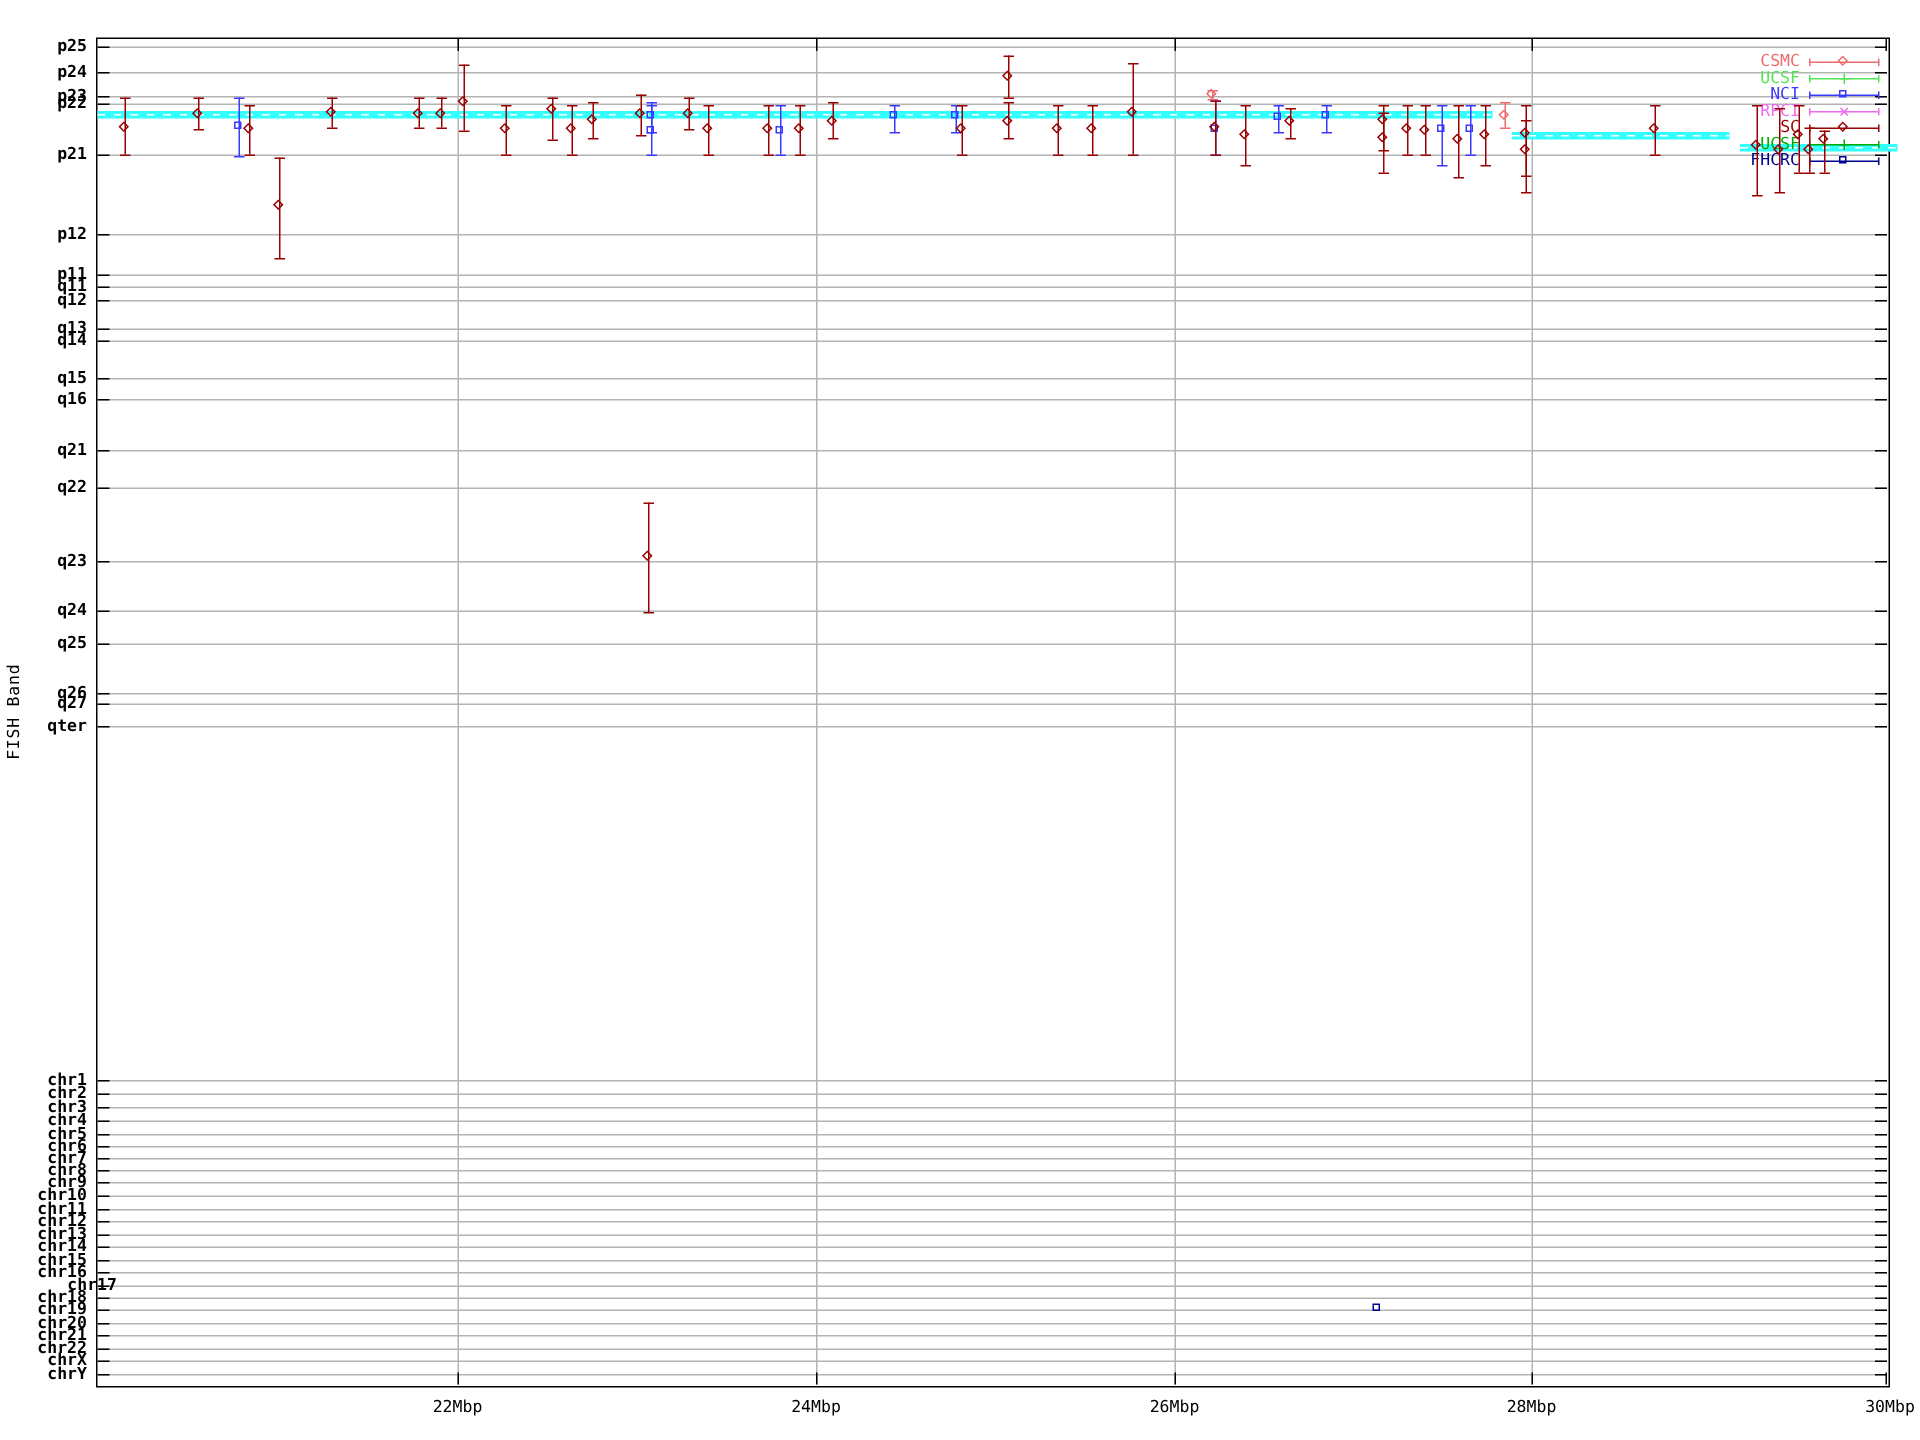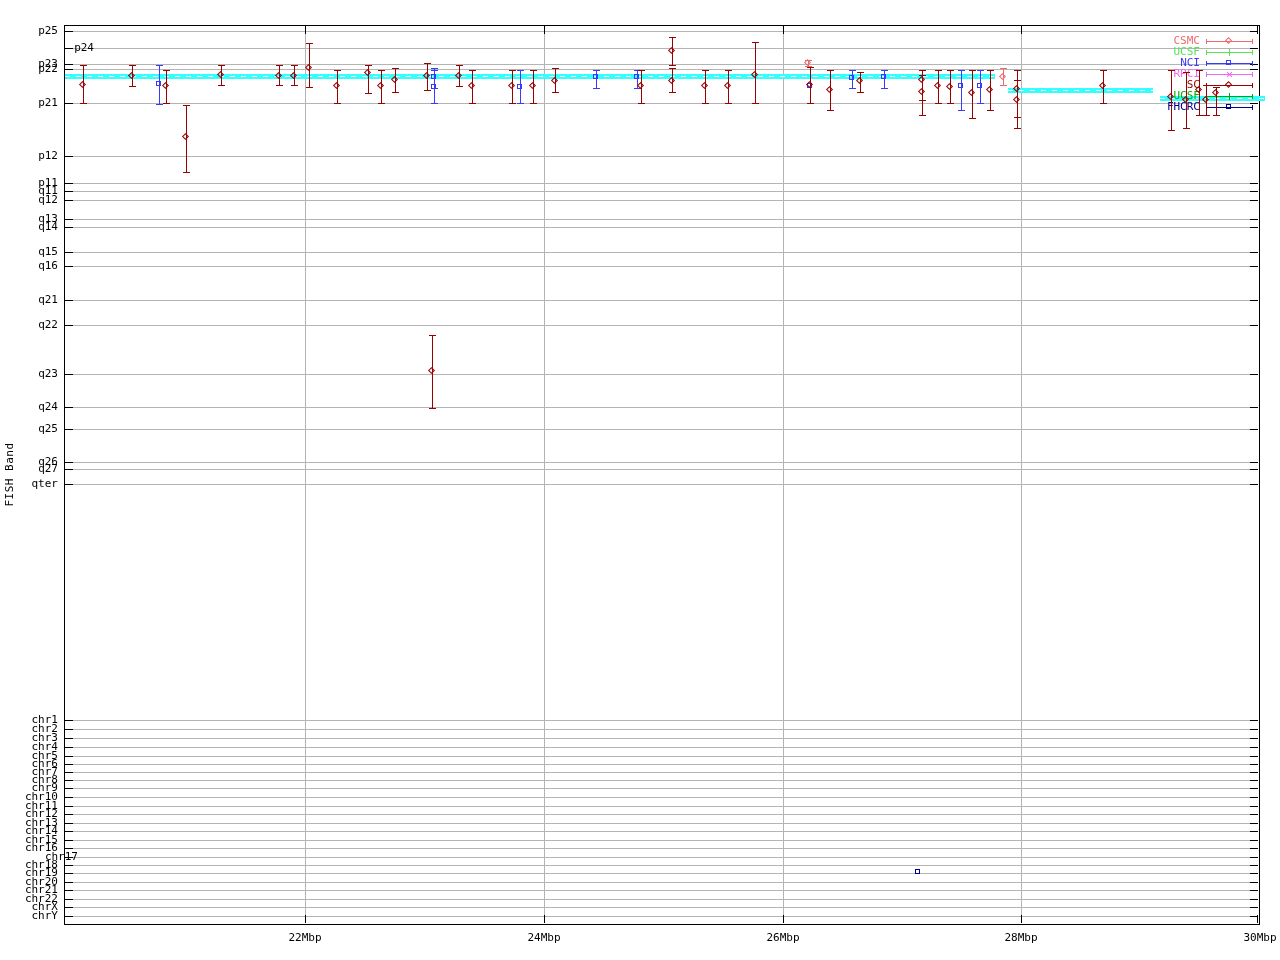--- a/index.html
+++ b/index.html
@@ -6,21 +6,21 @@
   .screen{position:relative;width:1280px;height:960px;background:#ffffff;overflow:hidden;
           font-family:"DejaVu Sans Mono","Liberation Mono",monospace;font-size:11px;color:#000;}
   .abs{position:absolute;}
   .title{left:64px;top:9px;width:1196px;text-align:center;letter-spacing:0.5px;}
   .xlabel{left:64px;top:947px;width:1196px;text-align:center;letter-spacing:0.5px;}
   .ylabel{left:-26px;top:468px;width:70px;text-align:center;transform:rotate(-90deg);letter-spacing:0.5px;}
   .plot-border{left:64px;top:25px;width:1196px;height:900px;border:1px solid #000;box-sizing:border-box;}
   .hgrid{height:1px;background:#b4b4b4;}
   .vgrid{width:1px;background:#b4b4b4;}
   .tick{background:#000;}
-  .ylab{width:58px;text-align:right;line-height:10px;white-space:nowrap;}
+  .ylab{width:58px;text-align:right;line-height:10px;white-space:nowrap;font-weight:bold;}
   .xlab{text-align:center;white-space:nowrap;}
   .mk-diamond{width:5px;height:5px;border:1px solid;box-sizing:border-box;transform:rotate(45deg);background:#fff0;}
   .mk-square{width:5px;height:5px;border:1px solid;box-sizing:border-box;background:#fff0;}
   .band{height:5px;}
   .band-dash{position:absolute;left:0;right:0;top:2px;height:1px;
              background:repeating-linear-gradient(90deg,#ffffff 0 5px,rgba(0,0,0,0) 5px 11px);}
   .legend-label{text-align:right;line-height:11px;white-space:nowrap;}
 </style>
 </head>
 <body>
@@ -29,21 +29,21 @@
   <div class="abs ylabel">FISH Band</div>
   <div class="abs plot-border"></div>
   <div id="chart-layer">
       <div class="abs hgrid" style="left: 65px; top: 31px; width: 1193px;"></div>
       <div class="abs tick" style="left: 65px; top: 31px; width: 8px; height: 1px;"></div>
       <div class="abs tick" style="left: 1250px; top: 31px; width: 8px; height: 1px;"></div>
       <div class="abs ylab" style="left: 0px; top: 26px;">p25</div>
       <div class="abs hgrid" style="left: 65px; top: 48px; width: 1193px;"></div>
       <div class="abs tick" style="left: 65px; top: 48px; width: 8px; height: 1px;"></div>
       <div class="abs tick" style="left: 1250px; top: 48px; width: 8px; height: 1px;"></div>
-      <div class="abs ylab" style="left: 0px; top: 43px; margin-left: 36px;">p24</div>
+      <div class="abs ylab" style="left: 0px; top: 43px;">p24</div>
       <div class="abs hgrid" style="left: 65px; top: 64px; width: 1193px;"></div>
       <div class="abs tick" style="left: 65px; top: 64px; width: 8px; height: 1px;"></div>
       <div class="abs tick" style="left: 1250px; top: 64px; width: 8px; height: 1px;"></div>
       <div class="abs ylab" style="left: 0px; top: 59px;">p23</div>
       <div class="abs hgrid" style="left: 65px; top: 69px; width: 1193px;"></div>
       <div class="abs tick" style="left: 65px; top: 69px; width: 8px; height: 1px;"></div>
       <div class="abs tick" style="left: 1250px; top: 69px; width: 8px; height: 1px;"></div>
       <div class="abs ylab" style="left: 0px; top: 64px;">p22</div>
       <div class="abs hgrid" style="left: 65px; top: 103px; width: 1193px;"></div>
       <div class="abs tick" style="left: 65px; top: 103px; width: 8px; height: 1px;"></div>

